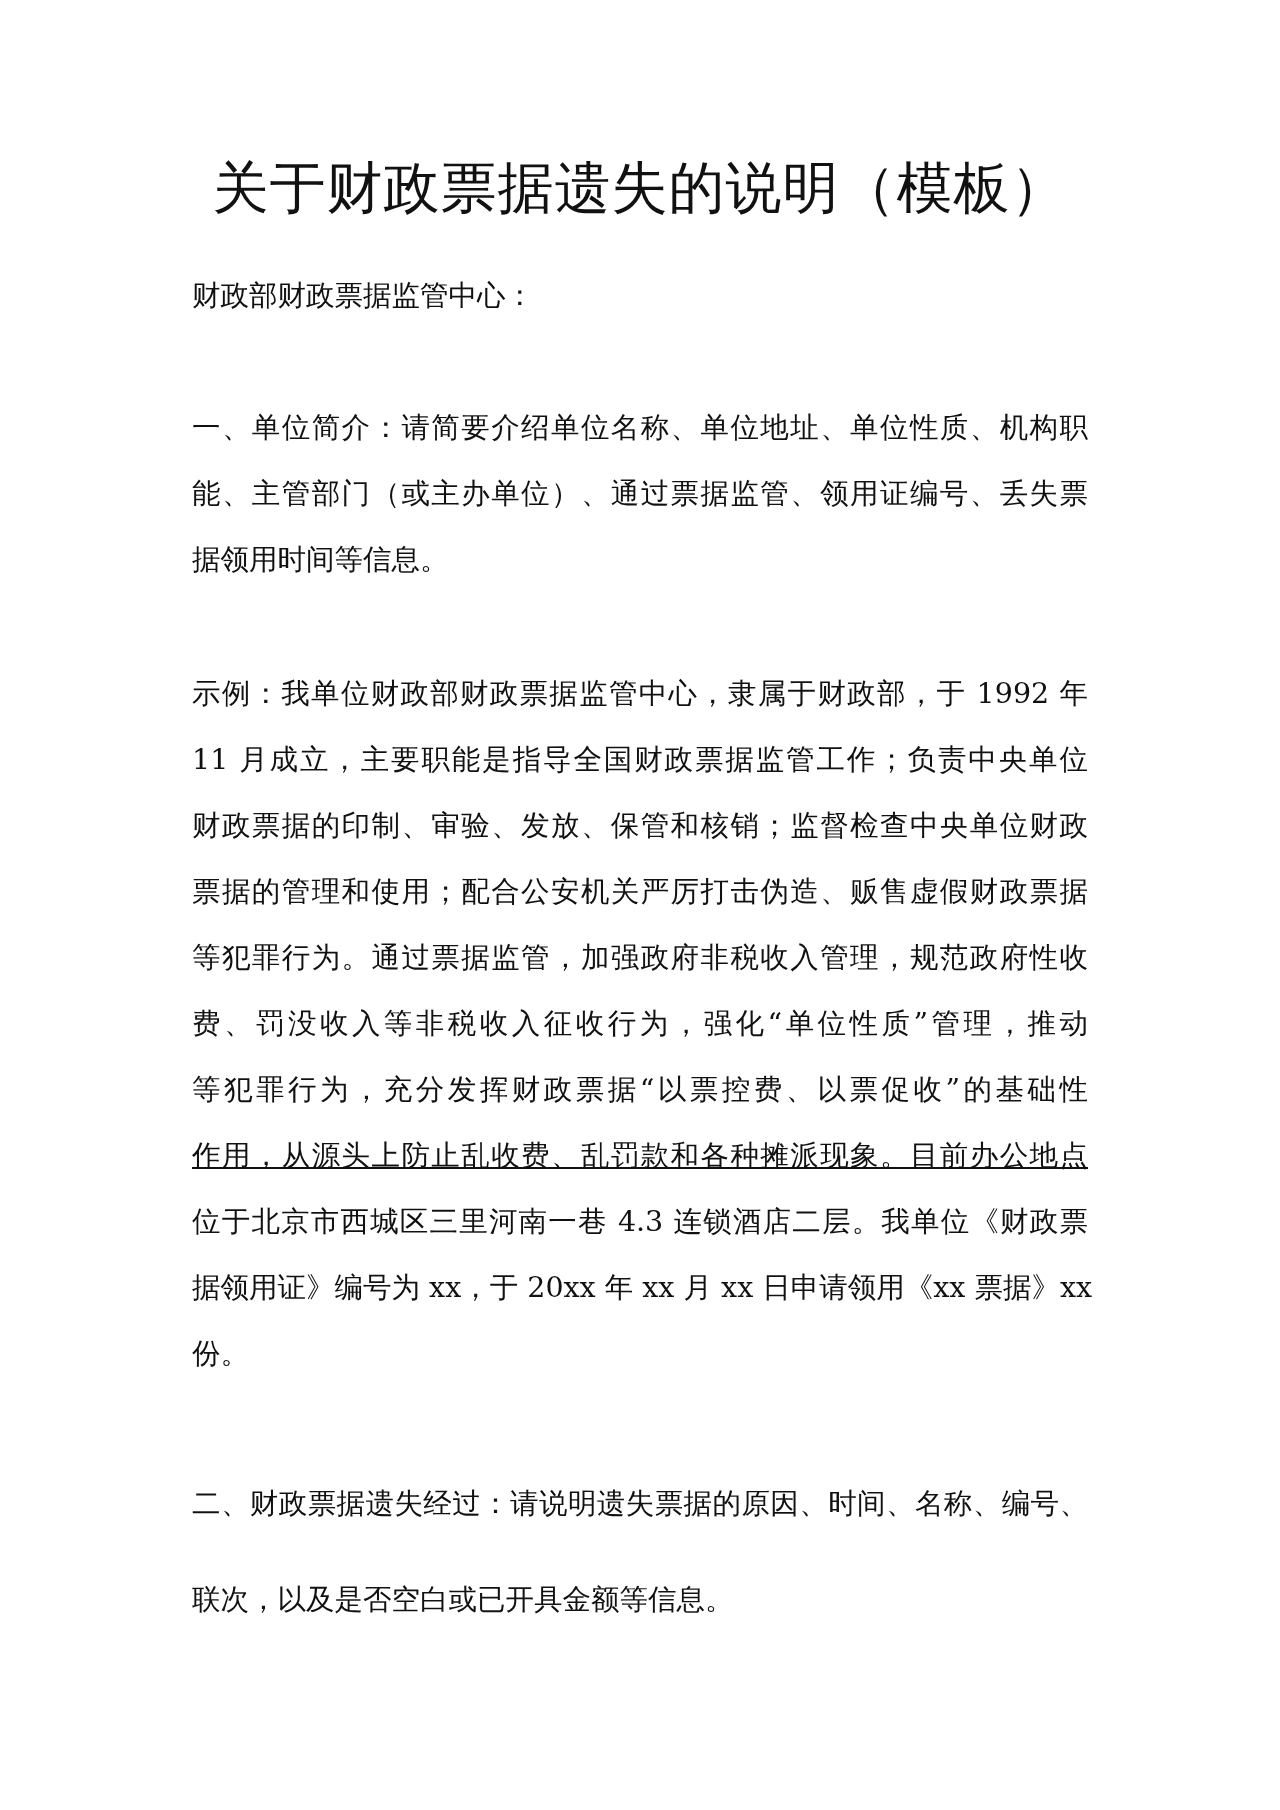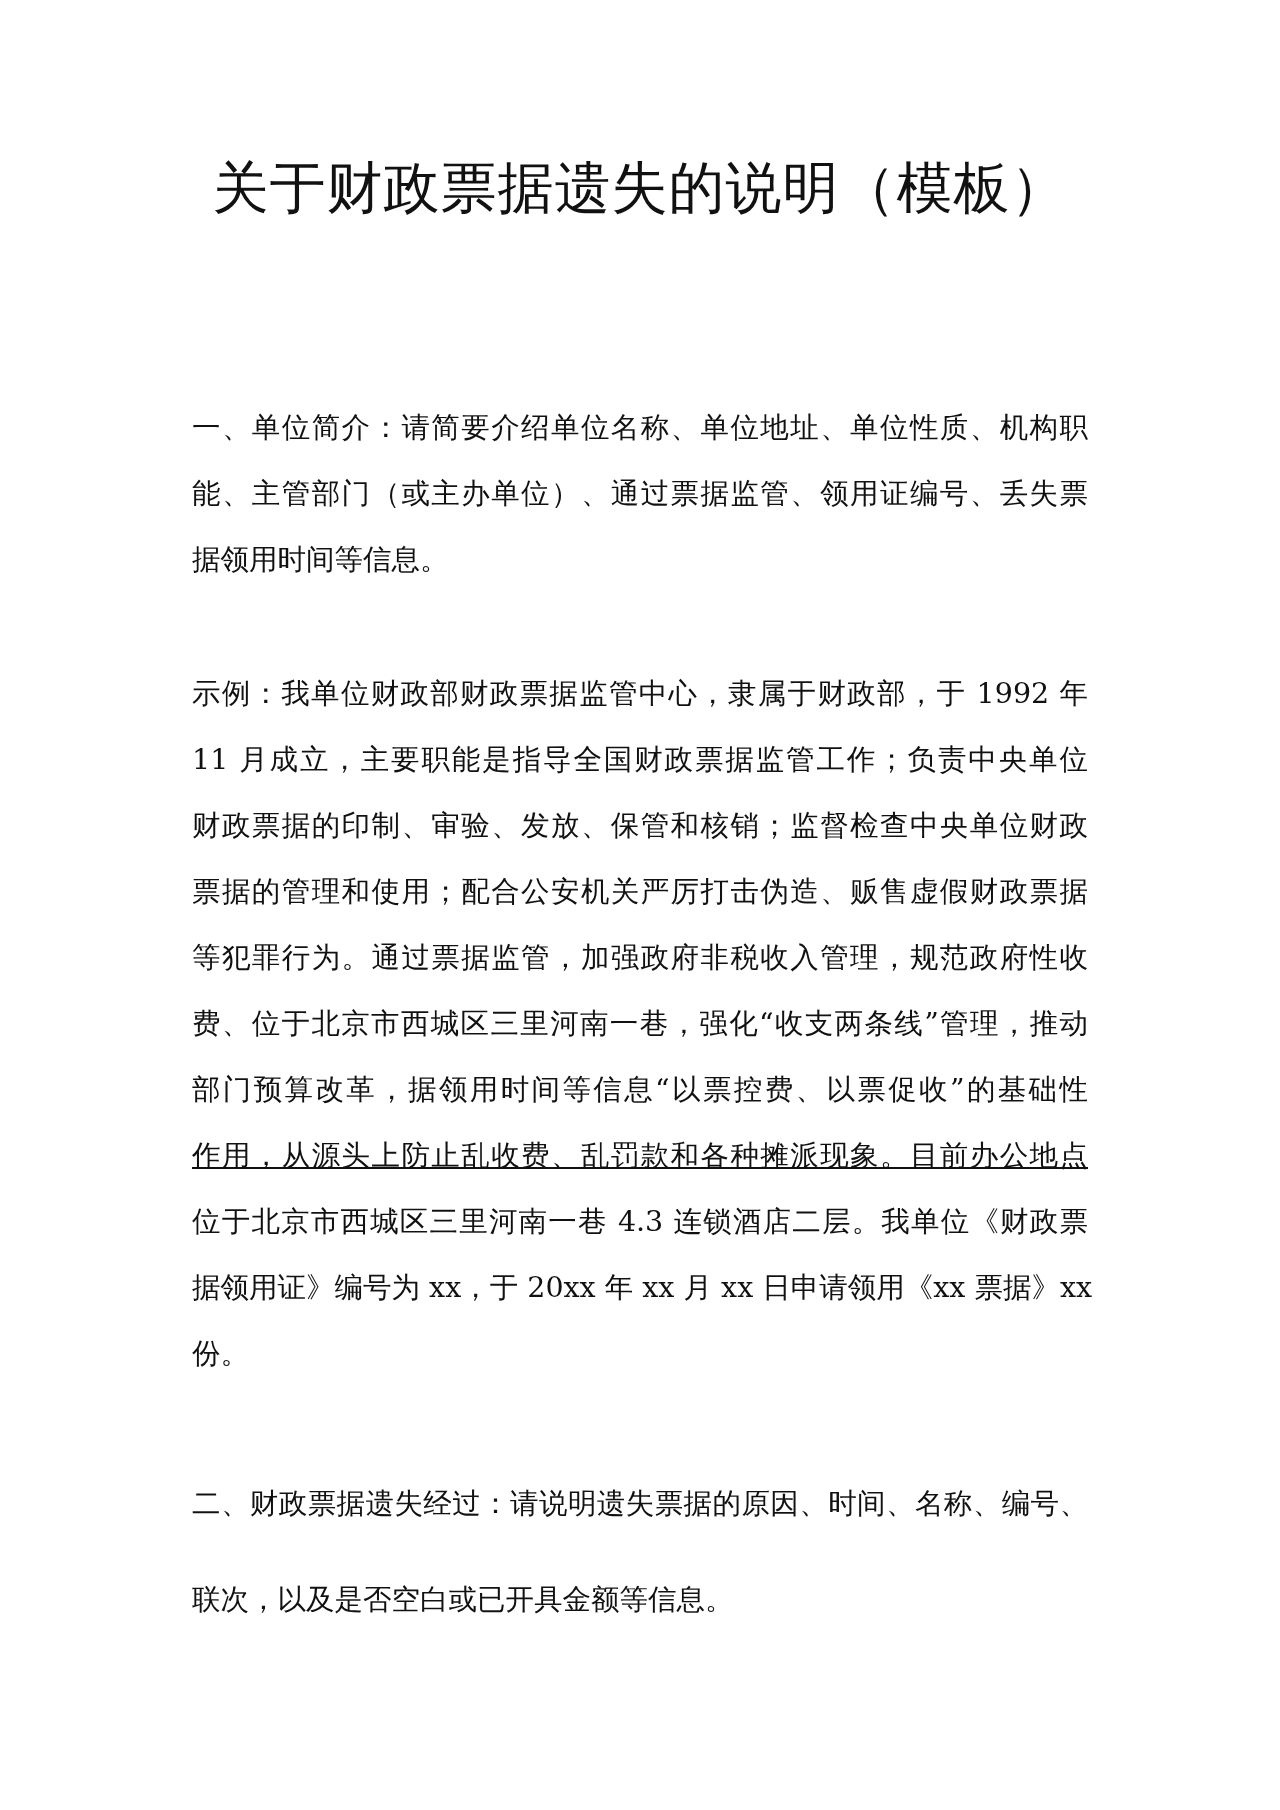--- a/index.html
+++ b/index.html
@@ -49,35 +49,36 @@
     .line.last {
       text-align-last: left;
     }
   </style>
 </head>
 <body>
 
 <div class="page">
   <div class="title">关于财政票据遗失的说明（模板）</div>
 
+  <div class="line last" style="top:276px;">财政部财政票据监管中心：</div>
 
   <div>
     <div class="line" style="top:408px;">一、单位简介：请简要介绍单位名称、单位地址、单位性质、机构职</div>
     <div class="line" style="top:474px;">能、主管部门（或主办单位）、通过票据监管、领用证编号、丢失票</div>
     <div class="line last" style="top:540px;">据领用时间等信息。</div>
   </div>
 
   <div>
     <div class="line" style="top:674px;">示例：我单位财政部财政票据监管中心，隶属于财政部，于 1992 年</div>
     <div class="line" style="top:740px;">11 月成立，主要职能是指导全国财政票据监管工作；负责中央单位</div>
     <div class="line" style="top:806px;">财政票据的印制、审验、发放、保管和核销；监督检查中央单位财政</div>
     <div class="line" style="top:872px;">票据的管理和使用；配合公安机关严厉打击伪造、贩售虚假财政票据</div>
     <div class="line" style="top:938px;">等犯罪行为。通过票据监管，加强政府非税收入管理，规范政府性收</div>
-    <div class="line" style="top:1004px;">费、位于北京市西城区三里河南一巷，强化“收支两条线”管理，推动</div>
-    <div class="line" style="top:1070px;">部门预算改革，据领用时间等信息“以票控费、以票促收”的基础性</div>
+    <div class="line" style="top:1004px;">费、罚没收入等非税收入征收行为，强化“单位性质”管理，推动</div>
+    <div class="line" style="top:1070px;">等犯罪行为，充分发挥财政票据“以票控费、以票促收”的基础性</div>
     <div class="line" style="top:1136px;text-decoration:underline;">作用，从源头上防止乱收费、乱罚款和各种摊派现象。目前办公地点</div>
     <div class="line" style="top:1202px;">位于北京市西城区三里河南一巷 4.3 连锁酒店二层。我单位《财政票</div>
     <div class="line" style="top:1268px;">据领用证》编号为 xx，于 20xx 年 xx 月 xx 日申请领用《xx 票据》xx</div>
     <div class="line last" style="top:1334px;">份。</div>
   </div>
 
   <div>
     <div class="line" style="top:1484px;">二、财政票据遗失经过：请说明遗失票据的原因、时间、名称、编号、</div>
     <div class="line last" style="top:1580px;">联次，以及是否空白或已开具金额等信息。</div>
   </div>

